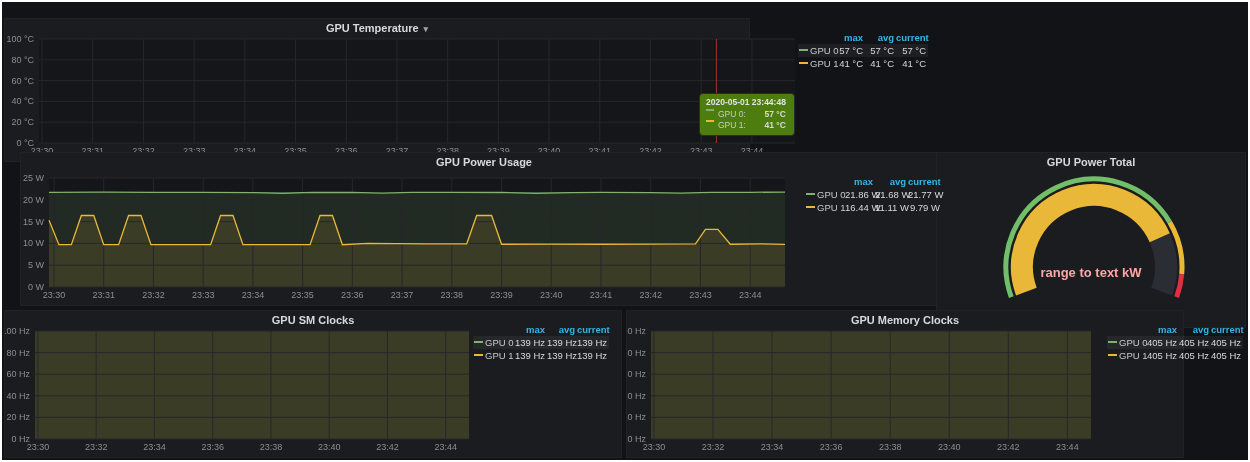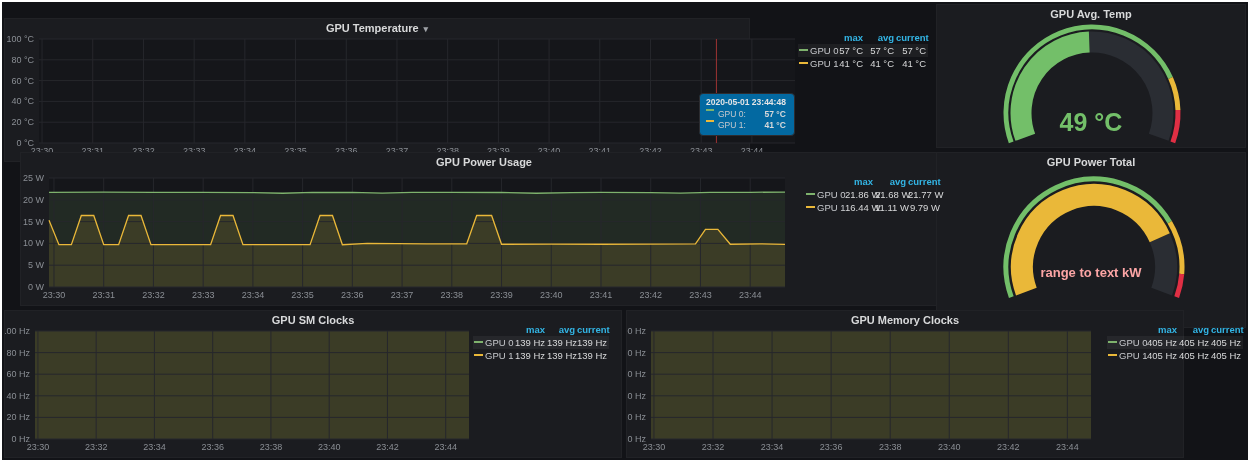--- a/index.html
+++ b/index.html
@@ -11,21 +11,21 @@
   svg.chart{position:absolute;left:0;top:0;}
   svg.chart text{fill:#8a8e94;font-size:9px;font-family:"Liberation Sans",sans-serif;}
   .legend{position:absolute;display:grid;grid-auto-rows:13px;font-size:9.5px;line-height:13px;color:#c7c9cd;z-index:2;}
   .lg-c{text-align:right;padding-right:2px;white-space:nowrap;}
   .lg-c.l{text-align:center;}
   .lg-h{color:#33b5e5;font-weight:bold;}
   .lg-name{color:#c7c9cd;cursor:pointer;}
   .lg-val{color:#d8d9da;}
   .lg-dash i{display:inline-block;width:9px;height:2px;vertical-align:middle;margin-bottom:2px;}
   .hl{background:rgba(255,255,255,0.05);}
-  .graph-tooltip{position:absolute;z-index:5;background:#0369a1;border:1px solid #2c2c30;border-radius:4px;padding:3px 8px 4px 6px;font-size:8.5px;line-height:11px;color:#d8d9da;white-space:nowrap;}
+  .graph-tooltip{position:absolute;z-index:5;background:#4d7c0f;border:1px solid #2c2c30;border-radius:4px;padding:3px 8px 4px 6px;font-size:8.5px;line-height:11px;color:#d8d9da;white-space:nowrap;}
   .tt-time{font-weight:bold;color:#e3e4e6;margin-bottom:1px;}
   .tt-row{display:flex;align-items:flex-start;gap:4px;}
   .tt-dash{display:inline-block;width:8px;height:2px;}
   .tt-name{color:#c7c9cd;}
   .tt-val{font-weight:bold;margin-left:auto;}
   .gauge-value{position:absolute;left:0;right:0;text-align:center;font-weight:bold;z-index:2;}
   .gv-big{font-size:25px;}
   .gv-small{font-size:13px;}
   .resize-handle{position:absolute;right:1px;bottom:1px;width:9px;height:9px;cursor:nwse-resize;
     background:linear-gradient(135deg,transparent 0 55%,#55585e 55% 65%,transparent 65% 78%,#55585e 78% 88%,transparent 88%);}
@@ -112,33 +112,20 @@
       </div>
       <div class="tt-row">
         <span class="tt-dash" style="background: rgb(234, 184, 57);"></span>
         <span class="tt-name">GPU 1:</span>
         <span class="tt-val">41 °C</span>
       </div>
     </div>
     <div class="resize-handle"></div>
   </div>
 
-  <div class="panel" style="left:934px;top:2px;width:310px;height:144px">
-    <div class="panel-title">
-      <span>GPU Avg. Temp</span>
-    </div>
-    <svg class="chart" width="310" height="144">
-          <path d="M 74.18643461241187 137.4137323260075 A 86 86 0 0 1 233.56490935726367 73.02064869548119" fill="none" stroke="#73bf69" stroke-width="5"></path>
-          <path d="M 233.56490935726367 73.02064869548119 A 86 86 0 0 1 240.94761112364222 104.99864328358491" fill="none" stroke="#eab839" stroke-width="5"></path>
-          <path d="M 240.94761112364222 104.99864328358491 A 86 86 0 0 1 235.81356538758814 137.4137323260075" fill="none" stroke="#e02f44" stroke-width="5"></path>
-          <path d="M 152.27446555478608 37.05233293484589 A 71 71 0 0 1 221.7181760757995 132.28343017612247" fill="none" stroke="#2a2d33" stroke-width="21"></path>
-          <path d="M 88.2818239242005 132.28343017612247 A 71 71 0 0 1 152.27446555478608 37.05233293484589" fill="none" stroke="#73bf69" stroke-width="21"></path>
-        </svg>
-    <div class="gauge-value gv-big" style="top: 103px; color: rgb(115, 191, 105);">49 °C</div>
-  </div>
 
   <div class="panel" style="left:18px;top:150px;width:928px;height:154px">
     <div class="panel-title">
       <span>GPU Power Usage</span>
     </div>
     <svg class="chart" width="928" height="154">
           <rect x="28" y="25" width="736" height="109" fill="#15161a"></rect>
           <path d="M 28 39.388 L 82.70270270270271 39.21360000000001 L 132.43243243243245 39.388 L 182.1621621621622 39.30080000000001 L 231.8918918918919 39.5624 L 261.7297297297297 40.260000000000005 L 291.56756756756755 39.4752 L 331.35135135135135 39.388 L 361.18918918918916 40.042 L 391.02702702702703 39.388 L 430.8108108108108 39.388 L 480.5405405405406 39.4752 L 515.3513513513514 40.260000000000005 L 550.1621621621622 39.606 L 580 39.388 L 629.7297297297298 39.5624 L 659.5675675675676 40.042 L 689.4054054054054 39.388 L 729.1891891891892 39.30080000000001 L 764 39.0828 L 764 134 L 28 134 Z" fill="#7eb26d" fill-opacity="0.13"></path>
           <path d="M 28 67.292 L 37.94594594594595 91.70800000000001 L 50.37837837837837 91.70800000000001 L 60.32432432432432 62.49600000000001 L 72.75675675675676 62.49600000000001 L 82.70270270270271 91.70800000000001 L 97.62162162162164 91.70800000000001 L 107.56756756756758 62.49600000000001 L 120.00000000000001 62.49600000000001 L 129.94594594594594 91.70800000000001 L 189.6216216216216 91.70800000000001 L 199.56756756756758 62.49600000000001 L 212.00000000000003 62.49600000000001 L 221.94594594594597 91.70800000000001 L 289.0810810810811 91.70800000000001 L 299.027027027027 62.49600000000001 L 311.4594594594594 62.49600000000001 L 321.4054054054054 91.70800000000001 L 346.27027027027026 90.39999999999999 L 405.94594594594594 90.836 L 445.7297297297298 90.836 L 455.67567567567573 62.49600000000001 L 470.59459459459464 62.49600000000001 L 480.5405405405406 91.27199999999999 L 530.2702702702703 91.05400000000002 L 580 91.27199999999999 L 674.4864864864865 90.836 L 684.4324324324324 76.44800000000001 L 696.8648648648649 76.44800000000001 L 709.2972972972973 91.27199999999999 L 739.1351351351351 90.836 L 764 91.3156 L 764 134 L 28 134 Z" fill="#eab839" fill-opacity="0.13"></path>
           <line x1="28" x2="764" y1="134" y2="134" stroke="#26272c" stroke-width="1"></line>

